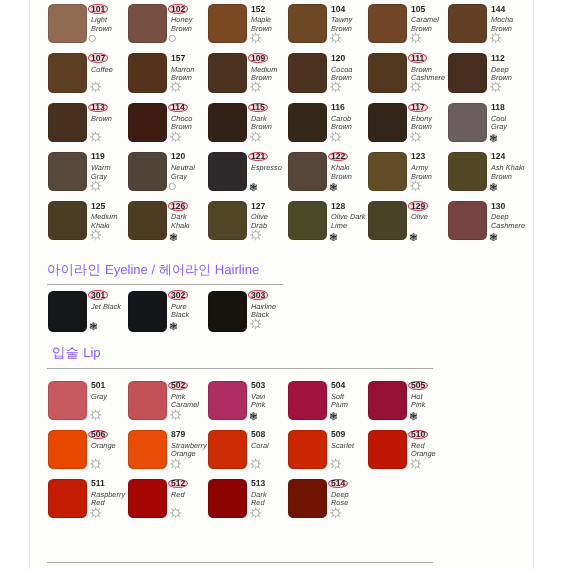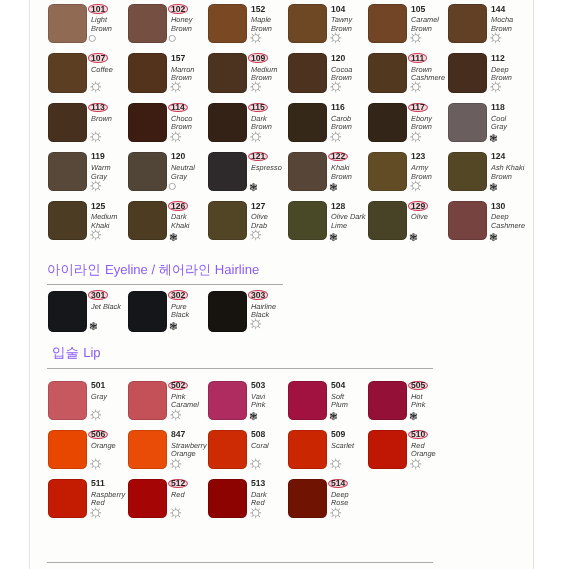--- a/index.html
+++ b/index.html
@@ -478,21 +478,21 @@
           <div class="code circled"><span class="txt">506<span class="ring"></span></span></div>
           <div class="nm">
             <div class="nmline">Orange</div>
           </div>
           <div class="ico sun"><span>☼</span></div>
         </div>
       </div>
       <div class="cell" style="left: 98px; top: 429.75px;">
         <div class="sw" style="background: rgb(232, 76, 6);"></div>
         <div class="meta">
-          <div class="code"><span class="txt">847</span></div>
+          <div class="code"><span class="txt">879</span></div>
           <div class="nm">
             <div class="nmline">Strawberry</div>
             <div class="nmline">Orange</div>
           </div>
           <div class="ico sun"><span>☼</span></div>
         </div>
       </div>
       <div class="cell" style="left: 178px; top: 429.75px;">
         <div class="sw" style="background: rgb(204, 43, 3);"></div>
         <div class="meta">

